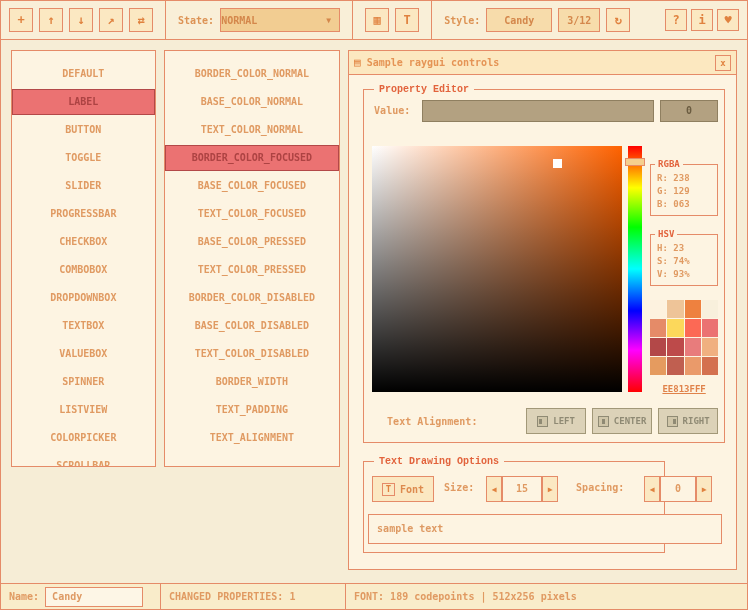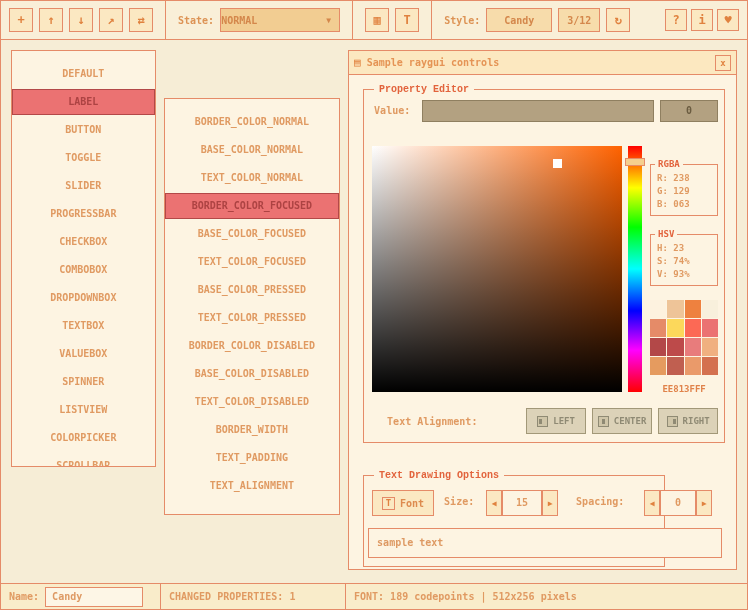--- a/index.html
+++ b/index.html
@@ -57,21 +57,21 @@
   .main {
     flex: 1 1 auto;
     display: flex; align-items: flex-start;
     padding: 10px 10px 0 10px; gap: 8px;
   }
   .panel {
     background: #fdf4e2; border: 1px solid #e58b68;
     height: 417px; padding-top: 8px; overflow: hidden;
   }
   .controls-panel { width: 145px; }
-  .props-panel { width: 177px; margin-top: 48px; }
+  .props-panel { width: 177px; }
   .list-item {
     height: 26px; line-height: 24px; margin: 2px 0;
     text-align: center; font-size: 10px; color: #e09a62;
     border: 1px solid transparent; cursor: pointer;
   }
   .list-item.selected {
     background: #eb7272; border-color: #b34848; color: #ad4343;
   }
 
   
@@ -141,21 +141,21 @@
     position: absolute; top: -7px; left: 4px;
     background: #fdf4e2; padding: 0 3px;
     color: #e2633c; font-size: 9px; line-height: 13px;
   }
   .mini-line { font-size: 9px; color: #e09a62; line-height: 13px; }
   .palette {
     display: grid; grid-template-columns: repeat(4, 1fr);
     gap: 1px; margin-top: 12px;
   }
   .swatch { height: 18px; cursor: pointer; }
-  .hex-value { margin-top: 9px; text-align: center; color: #e0824a; font-size: 9px; }
+  .hex-value { margin-top: 9px; text-align: center; color: #e0824a; font-size: 9px; text-decoration: underline; }
   .align-label { position: absolute; left: 23px; top: 326px; color: #e09a62; }
   .align-buttons {
     position: absolute; left: 118px; top: 318px; right: 6px;
     display: flex; gap: 6px; padding-left: 44px;
   }
   .align-btn {
     flex: 1; height: 26px;
     background: #dcd2b8; border: 1px solid #a29878; color: #8f8a74;
     font-size: 9px; font-family: inherit; font-weight: bold;
     display: flex; align-items: center; justify-content: center; gap: 5px;
@@ -166,21 +166,21 @@
     background: #cfc5a8; position: relative; display: inline-block;
   }
   .align-icon::after {
     content: ""; position: absolute; width: 3px; height: 5px;
     background: #8f8a74; top: 2px;
   }
   .align-icon.a-left::after   { left: 1px; }
   .align-icon.a-center::after { left: 3px; }
   .align-icon.a-right::after  { right: 1px; }
 
-  .text-options { left: 14px; top: 424px; width: 302px; height: 92px; }
+  .text-options { left: 14px; top: 410px; width: 302px; height: 92px; }
   .font-button {
     position: absolute; left: 8px; top: 14px; width: 62px; height: 26px;
     background: #fbe8c2; border: 1px solid #e58b68; color: #dd8a4e;
     font-size: 10px; font-family: inherit; font-weight: bold;
     display: flex; align-items: center; justify-content: center; gap: 5px;
     cursor: pointer; padding: 0;
   }
   .t-icon {
     width: 13px; height: 13px; border: 1px solid #e58b68;
     font-size: 9px; line-height: 11px; text-align: center; color: #e0823f;

